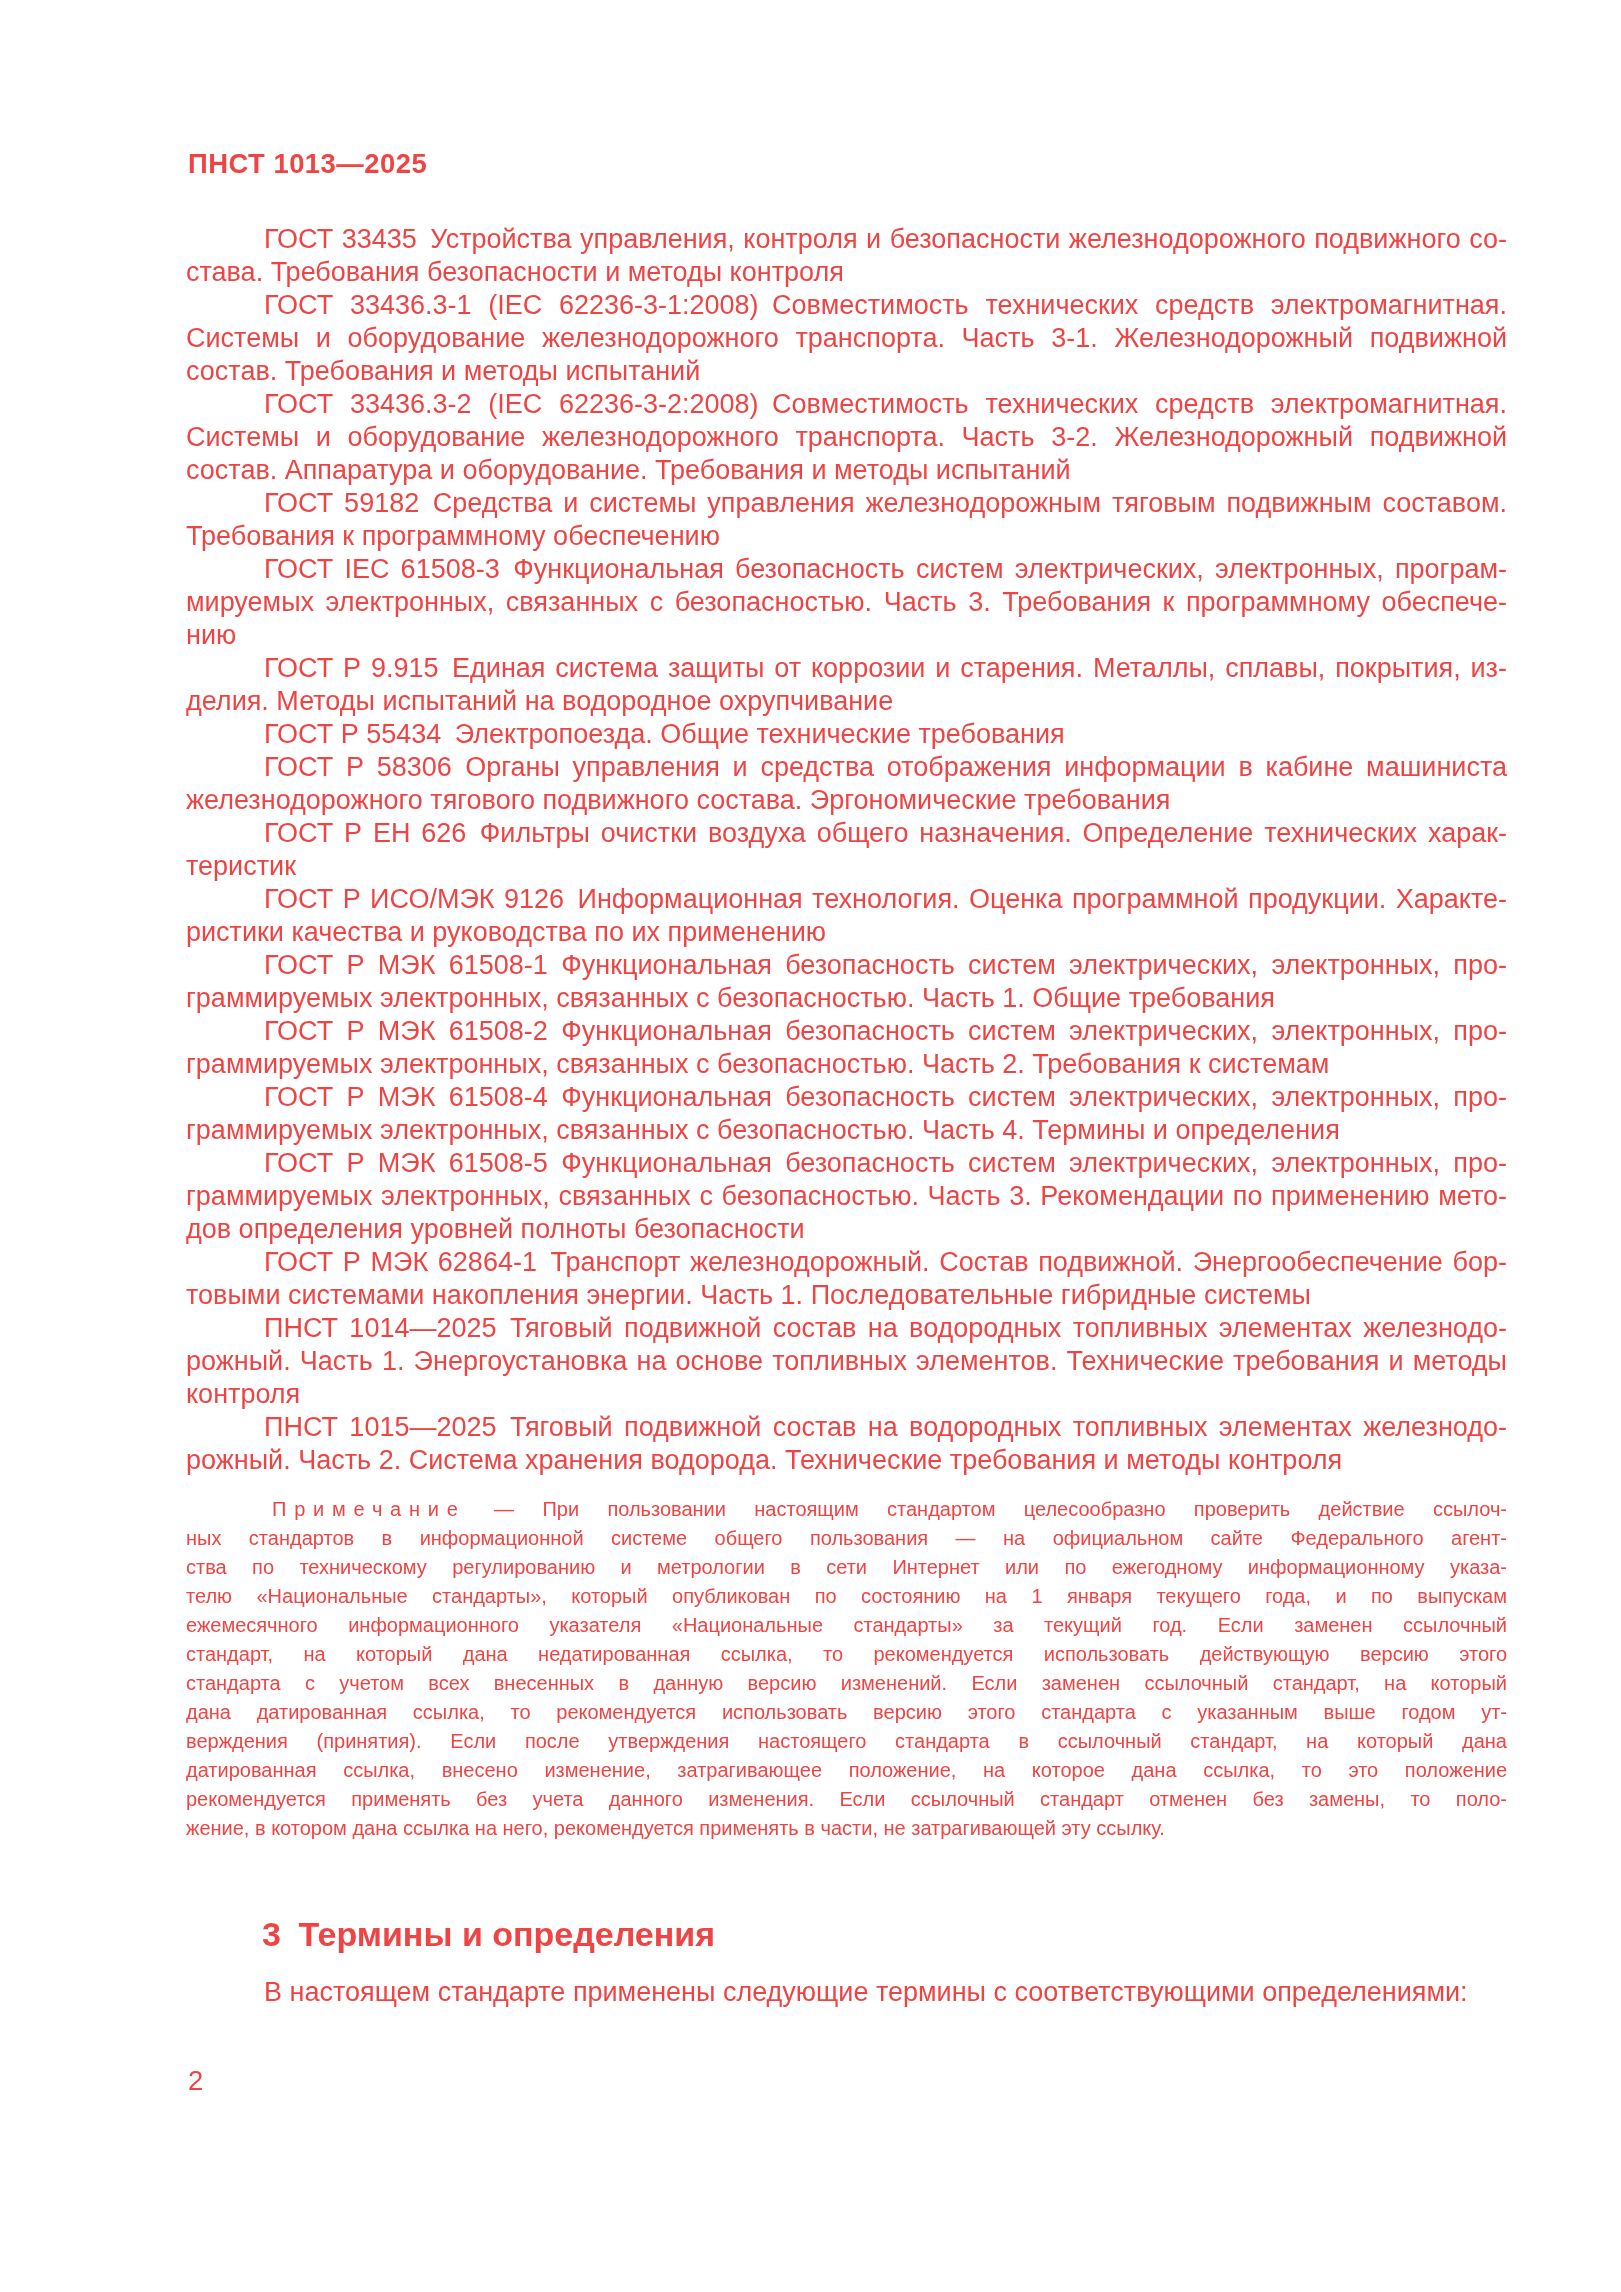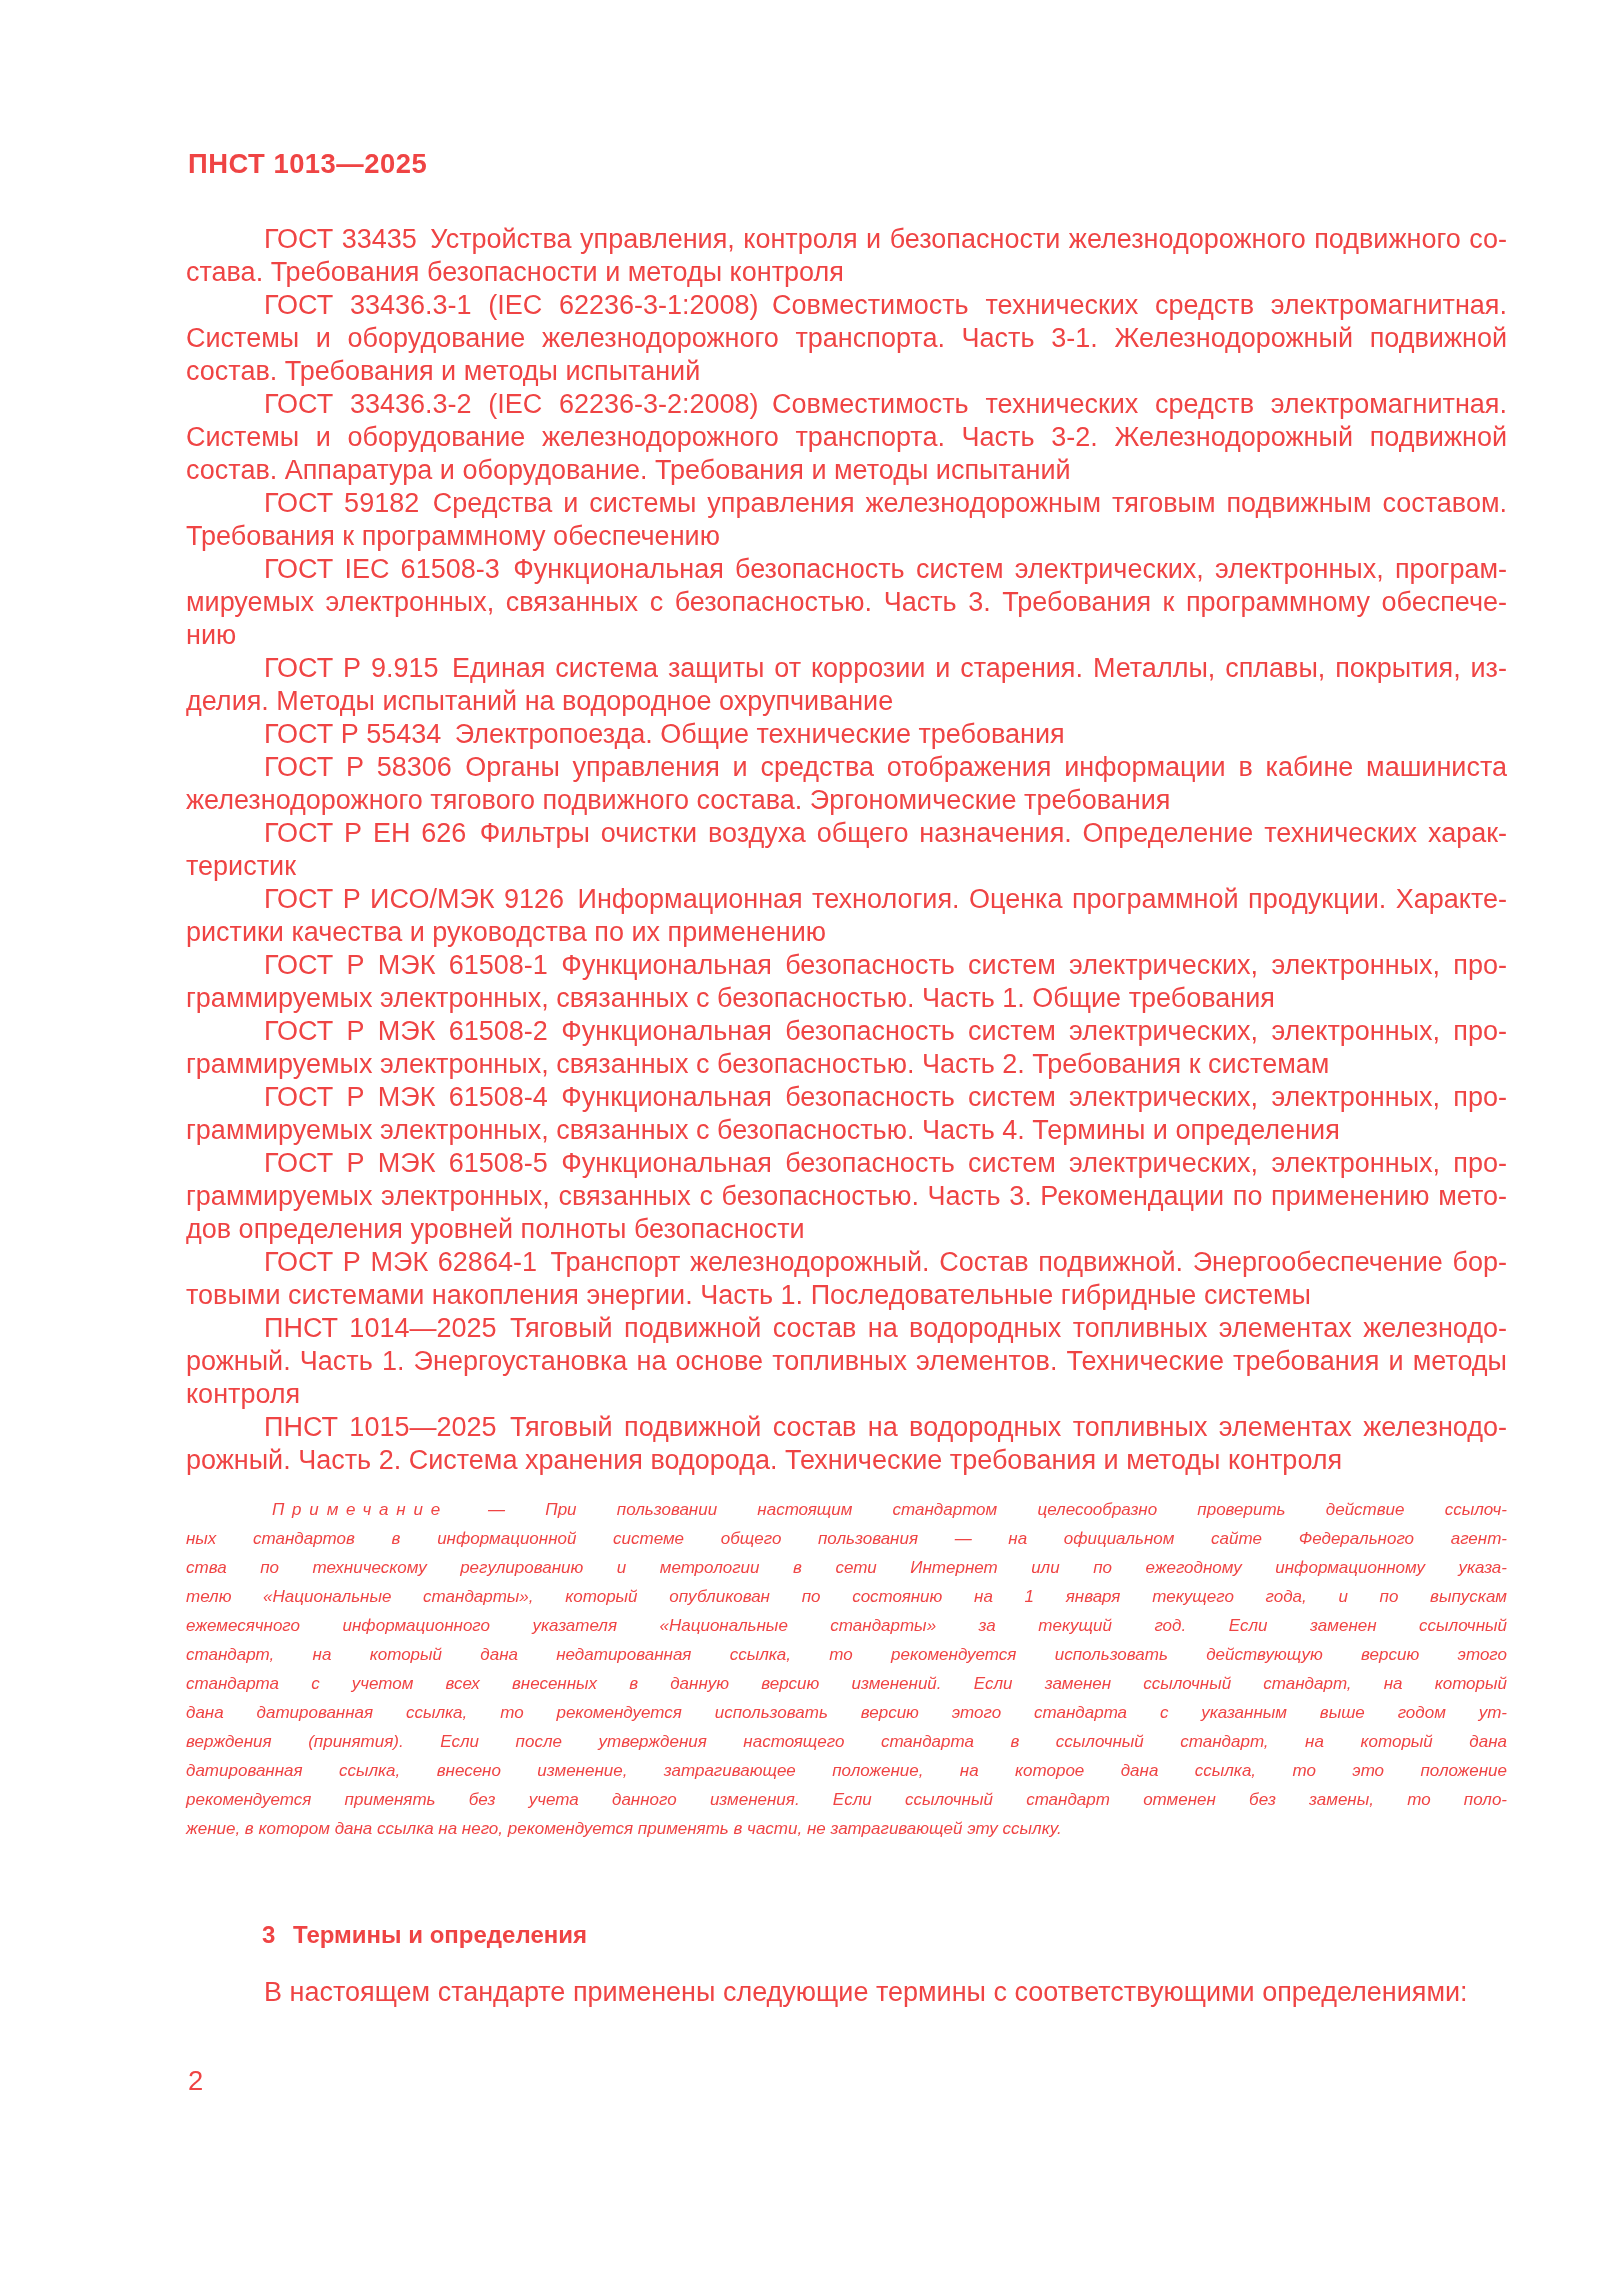--- a/index.html
+++ b/index.html
@@ -31,26 +31,26 @@
   .line {
     font-size: 27px;
     line-height: 33px;
     text-align: justify;
     text-align-last: justify;
     text-justify: inter-word;
   }
   .line.first { text-indent: 78px; }
   .line.last  { text-align-last: left; }
   .note { margin-top: 17.6px; }
-  .note .line { font-size: 17px; line-height: 29px; font-style: italic; }
+  .note .line { font-size: 20px; line-height: 29px; }
   .note .line.first { text-indent: 86px; }
   .note-label { letter-spacing: 7.8px; }
   .heading {
     margin-top: 71px;
-    font-size: 24px;
+    font-size: 34px;
     font-weight: bold;
     line-height: 41px;
     text-indent: 76px;
   }
   .hnum { margin-right: 17.6px; }
   .intro { margin-top: 21.6px; }
   .page-number {
     position: absolute;
     left: 188px;
     top: 2064px;

